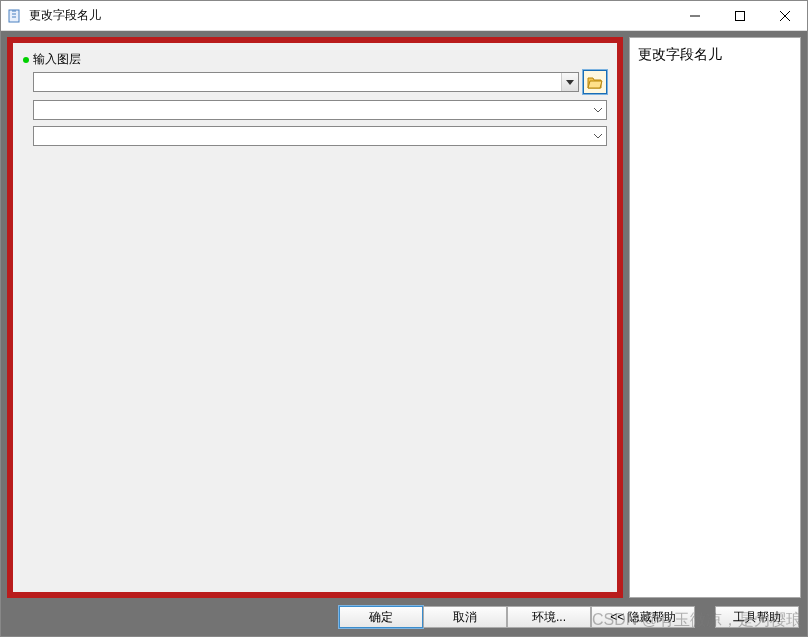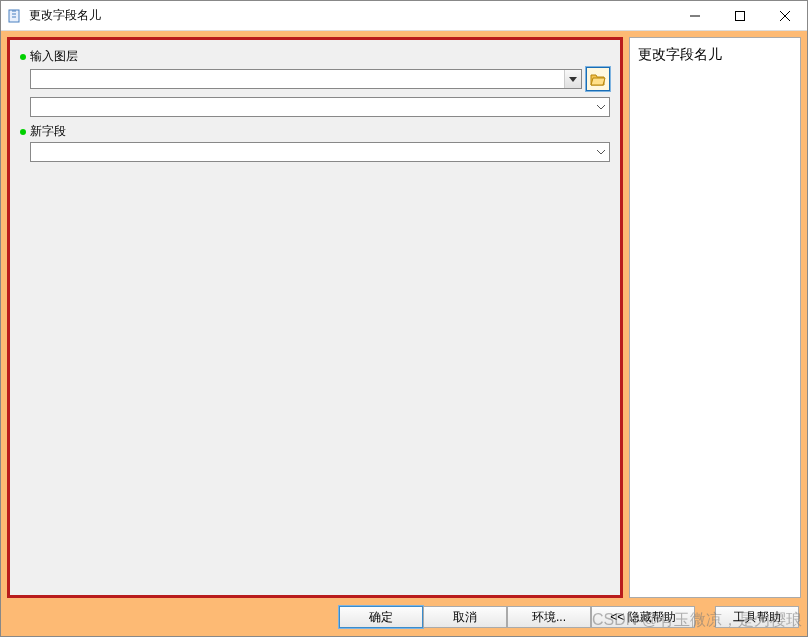--- a/index.html
+++ b/index.html
@@ -15,21 +15,21 @@
       height: 637px;
       overflow: hidden;
       position: relative;
     }
     .window {
       width: 808px;
       height: 637px;
       border: 1px solid #888;
       display: flex;
       flex-direction: column;
-      background: #fdba74;
+      background: #737373;
     }
     .titlebar {
       height: 30px;
       background: #fff;
       display: flex;
       align-items: center;
       padding-left: 6px;
       border-bottom: 1px solid #ddd;
     }
     .titlebar-icon {
@@ -62,21 +62,21 @@
     }
     .content-area {
       flex: 1;
       display: flex;
       padding: 6px 6px 0 6px;
       gap: 6px;
       min-height: 0;
     }
     .left-panel {
       flex: 1;
-      border: 3px solid #b91c1c;
+      border: 6px solid #b91c1c;
       background: #f0f0f0;
       position: relative;
       display: flex;
       flex-direction: column;
     }
     .form-scroll {
       flex: 1;
       overflow-y: scroll;
       padding: 8px 10px;
     }
@@ -273,24 +273,20 @@
               <span class="dropdown-arrow simple">
                 <svg width="8" height="5">
                     <path d="M0 0 L4 4 L8 0" fill="none" stroke="#555" stroke-width="1"></path>
                   </svg>
               </span>
             </div>
           </div>
         </div>
 
         <div class="field-group">
-          <div class="field-label-row">
-            <span class="bullet"></span>
-            <span class="field-label">新字段</span>
-          </div>
           <div class="field-input-row">
             <div class="dropdown">
               <span class="dropdown-text"></span>
               <span class="dropdown-arrow simple">
                 <svg width="8" height="5">
                     <path d="M0 0 L4 4 L8 0" fill="none" stroke="#555" stroke-width="1"></path>
                   </svg>
               </span>
             </div>
           </div>

